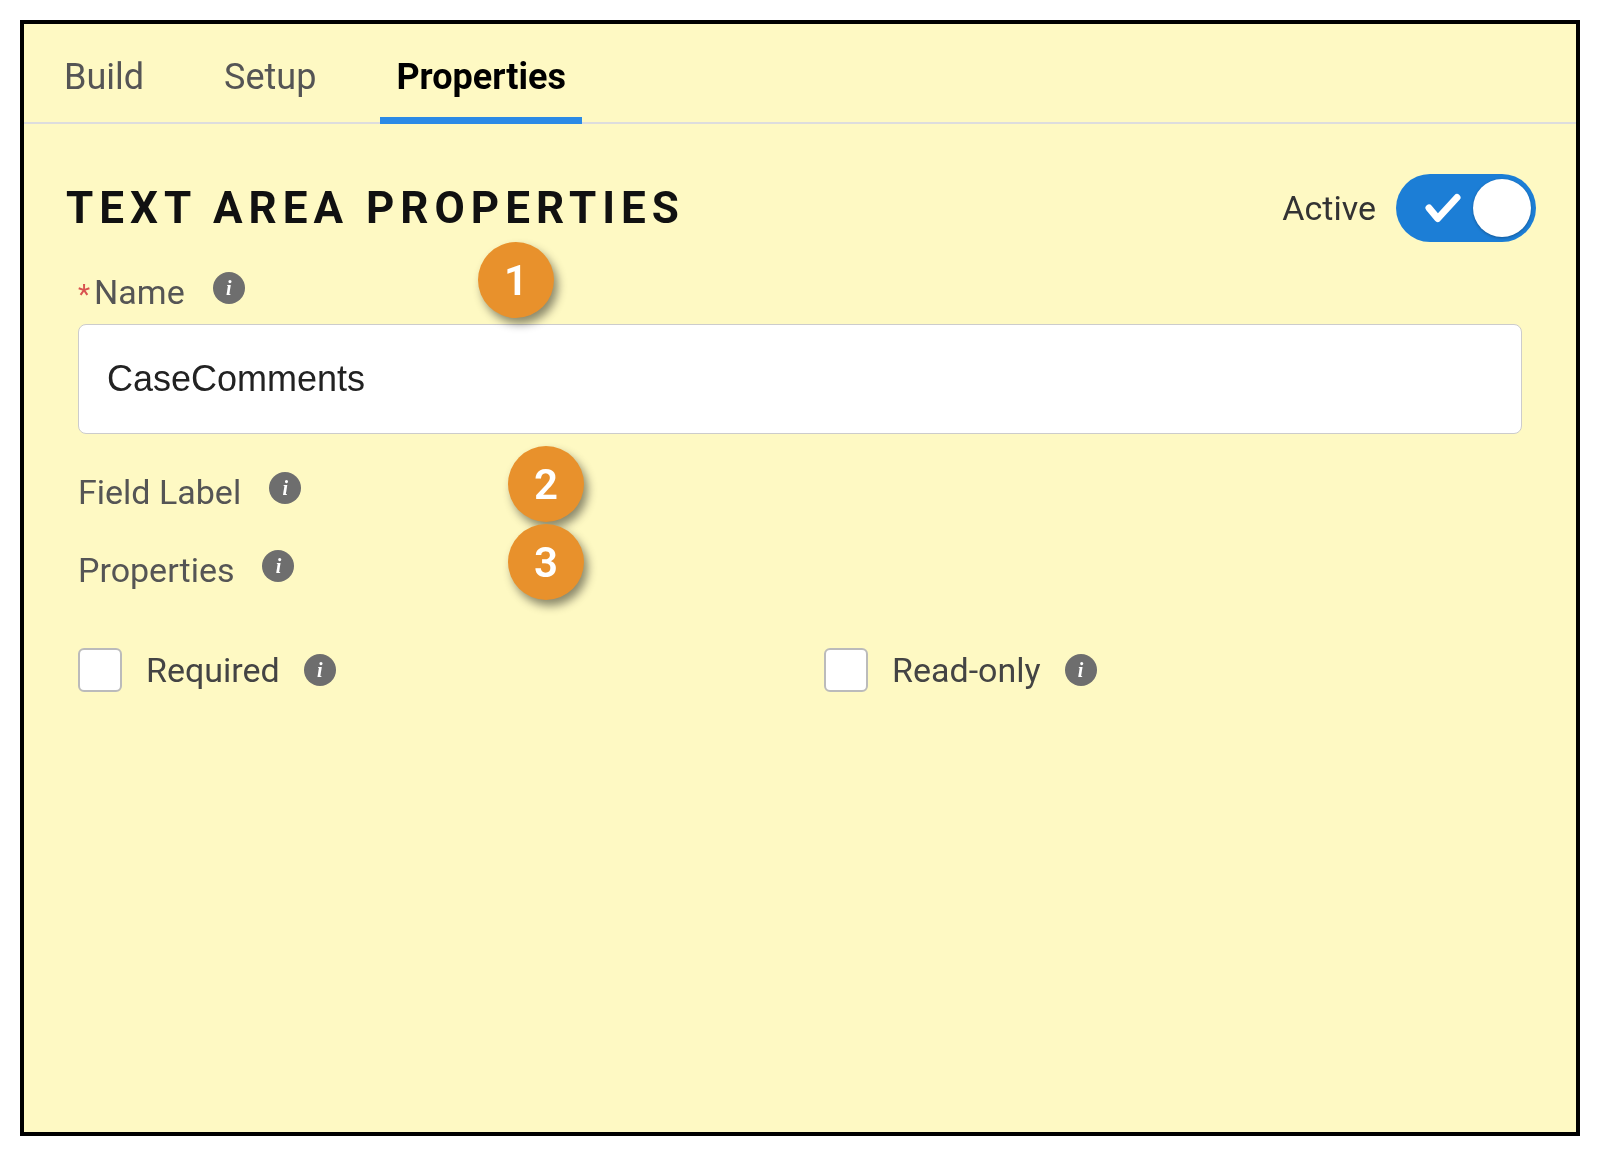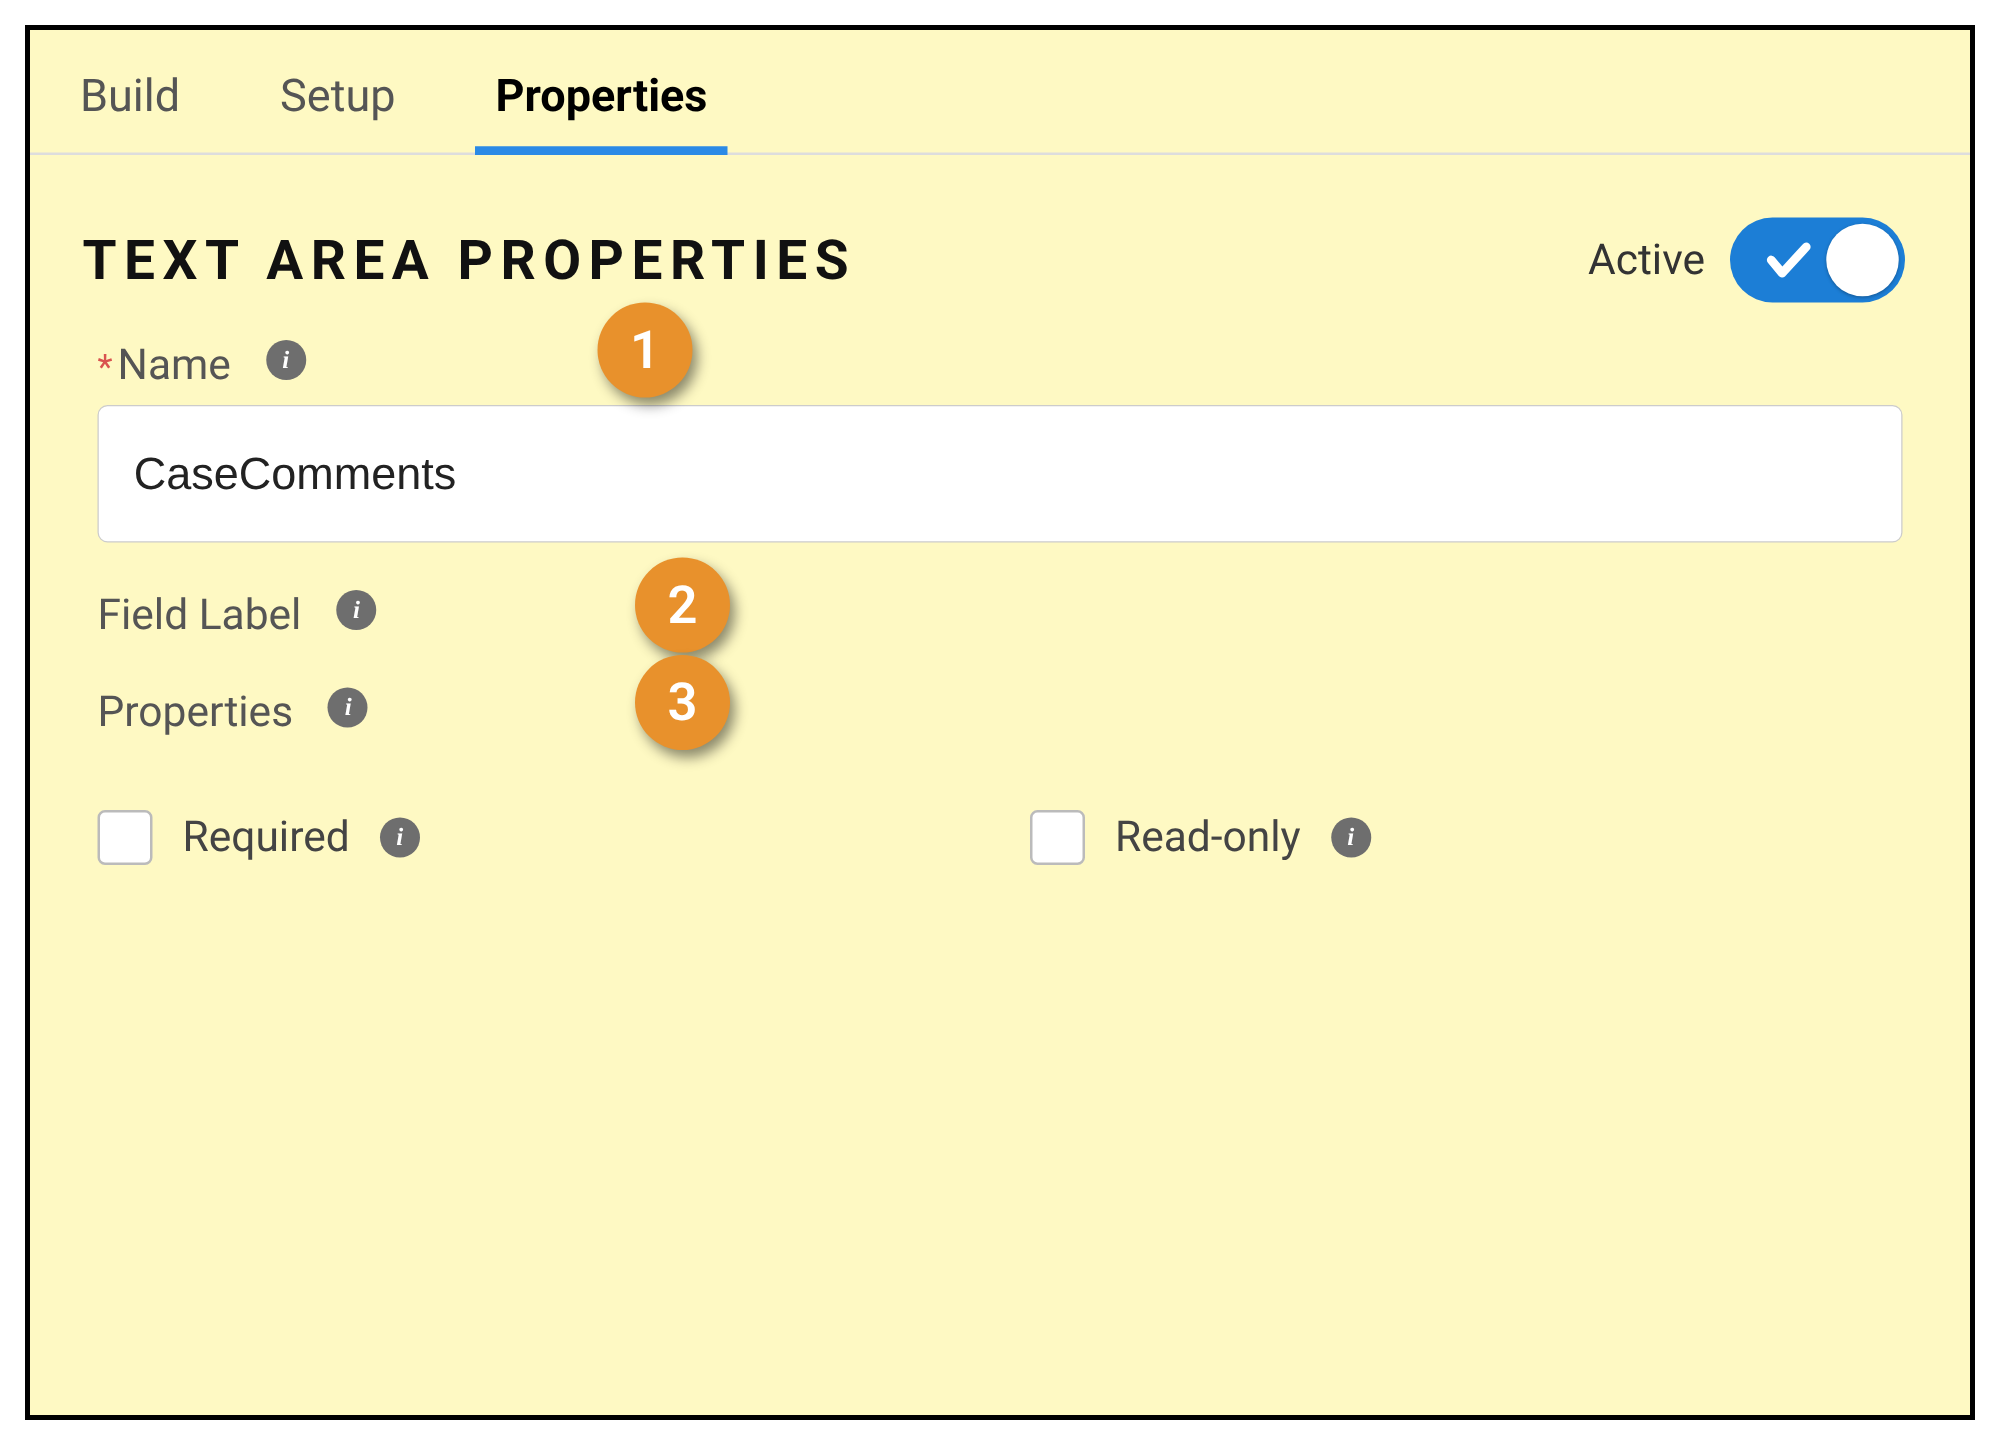--- a/index.html
+++ b/index.html
@@ -44,21 +44,21 @@
       left: -6px;
       right: -6px;
       bottom: -2px;
       height: 7px;
       background: #2b8ae6;
     }
     .header-row {
       display: flex;
       justify-content: space-between;
       align-items: center;
-      padding: 50px 52px 30px 42px;
+      padding: 50px 40px 30px 42px;
     }
     .page-title {
       font-size: 44px;
       font-weight: 700;
       letter-spacing: 6px;
       color: #111;
     }
     .toggle-wrap {
       display: flex;
       align-items: center;

